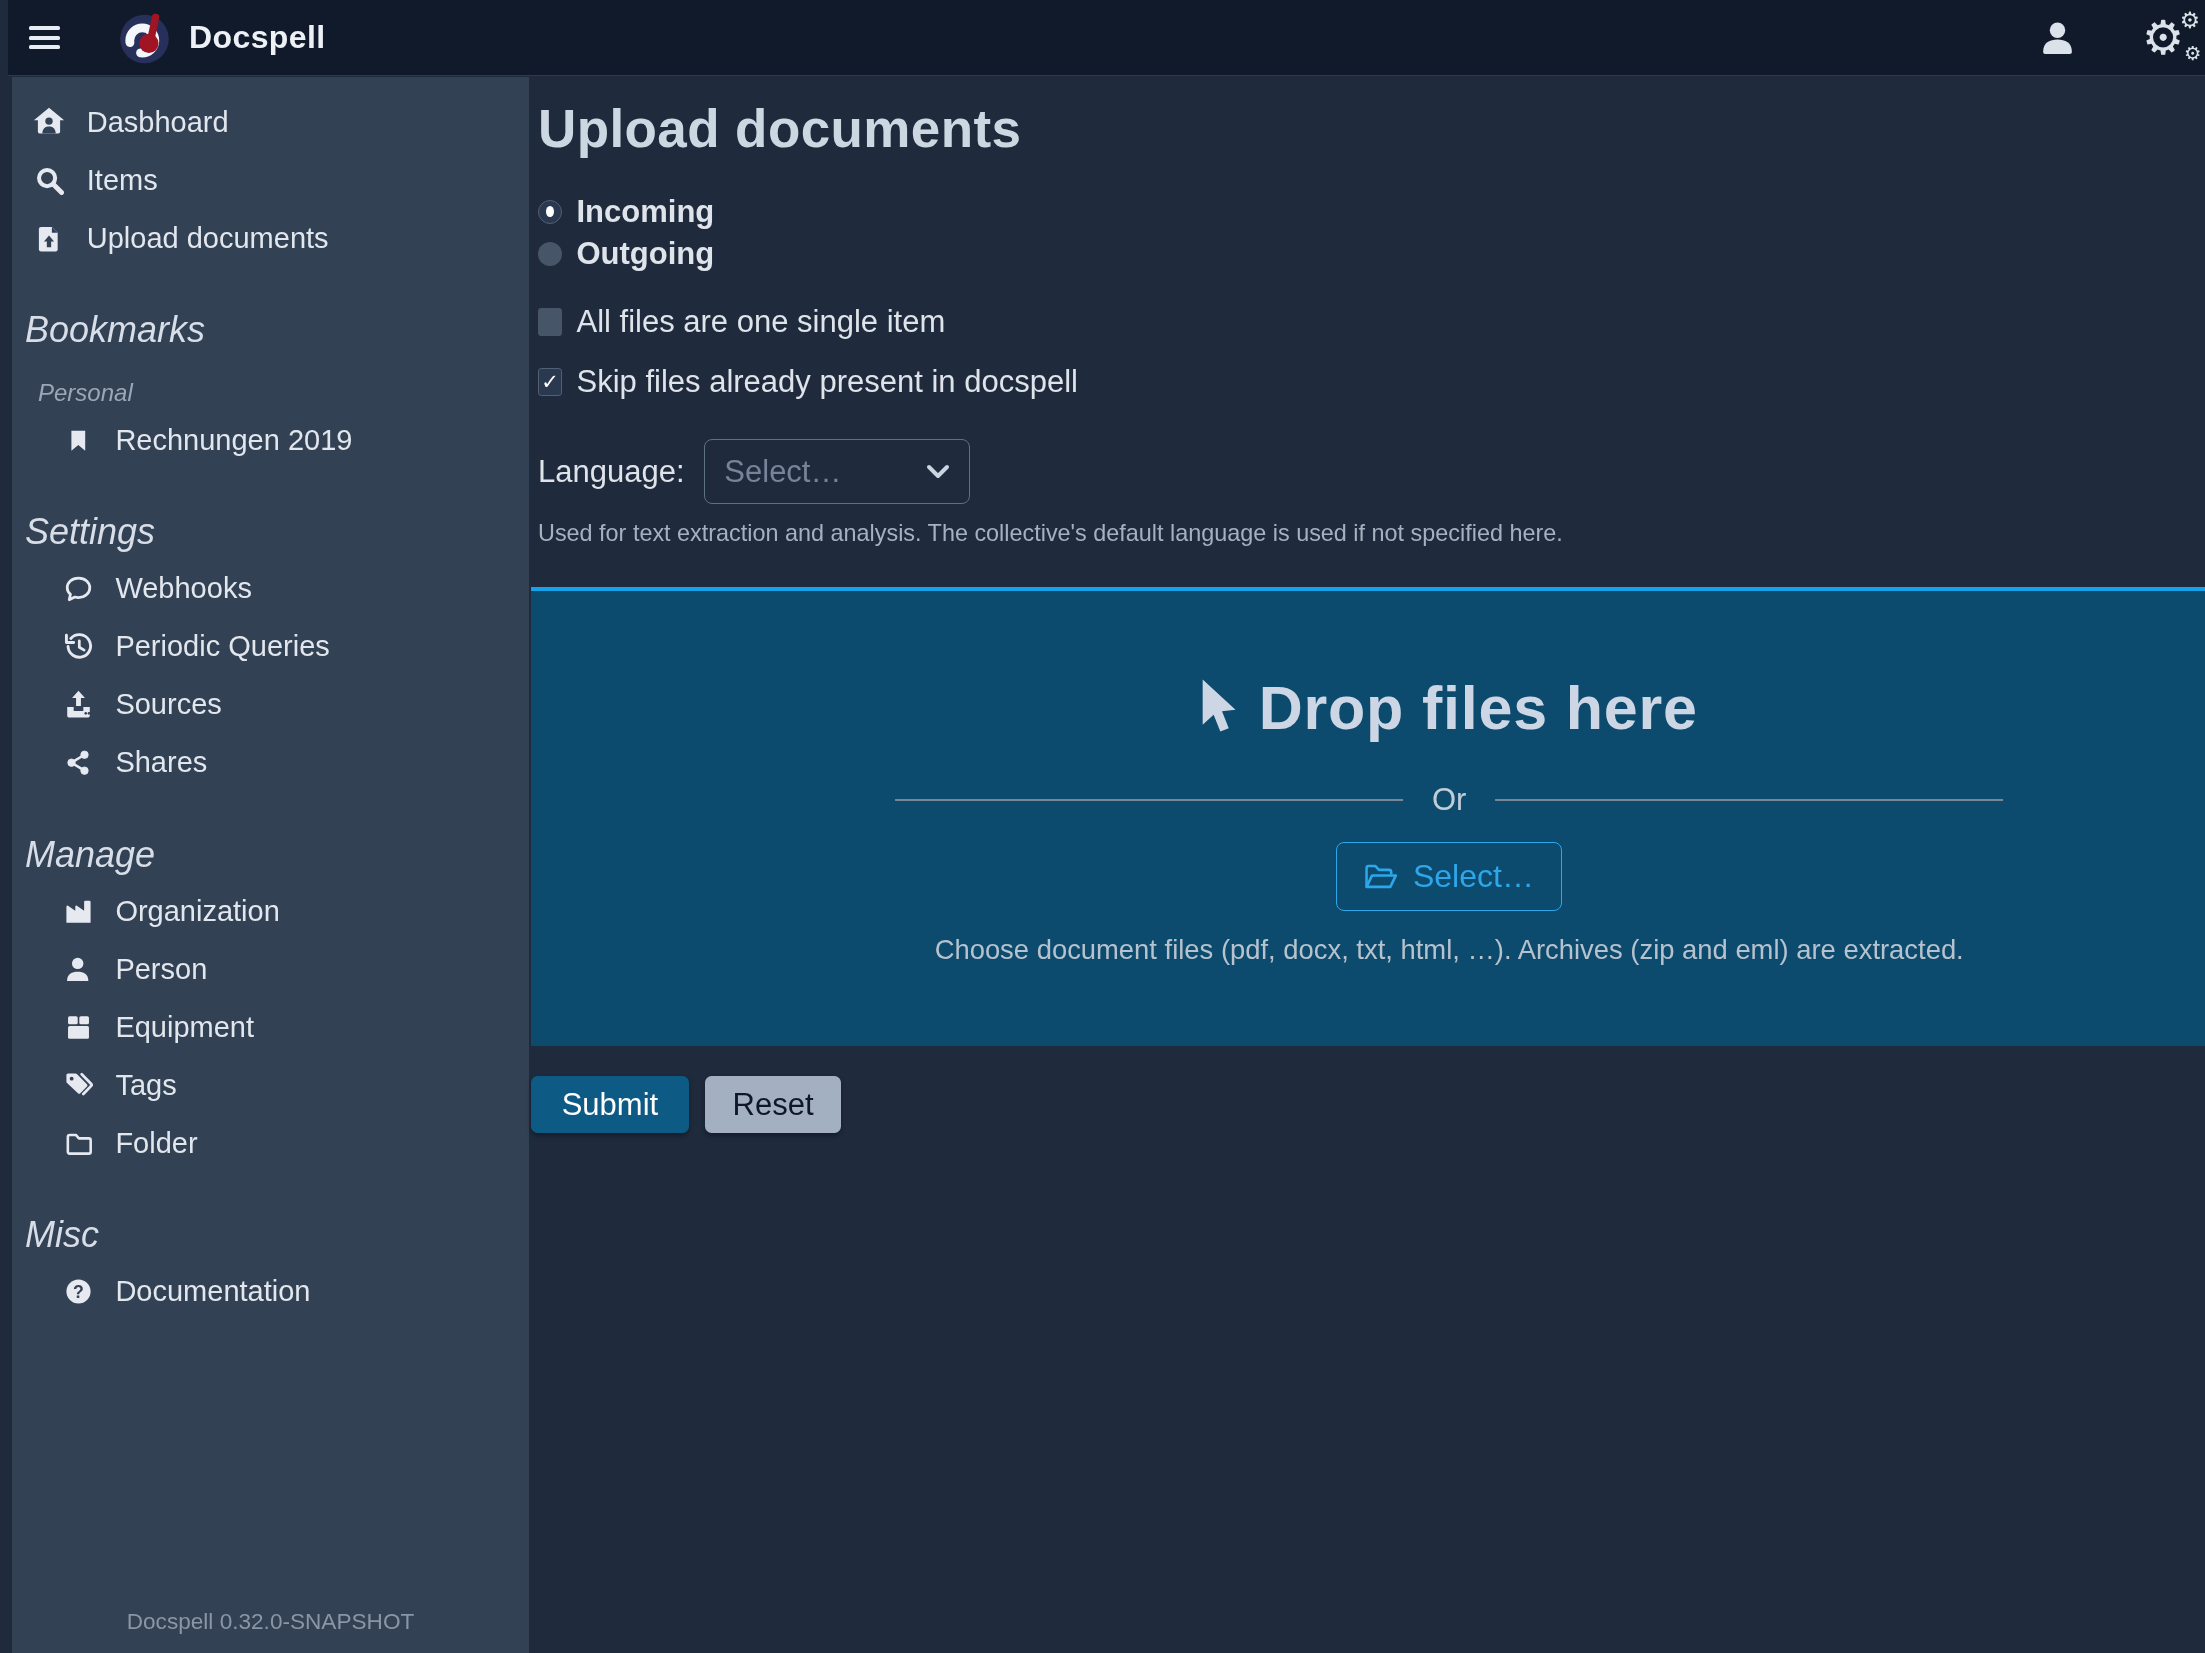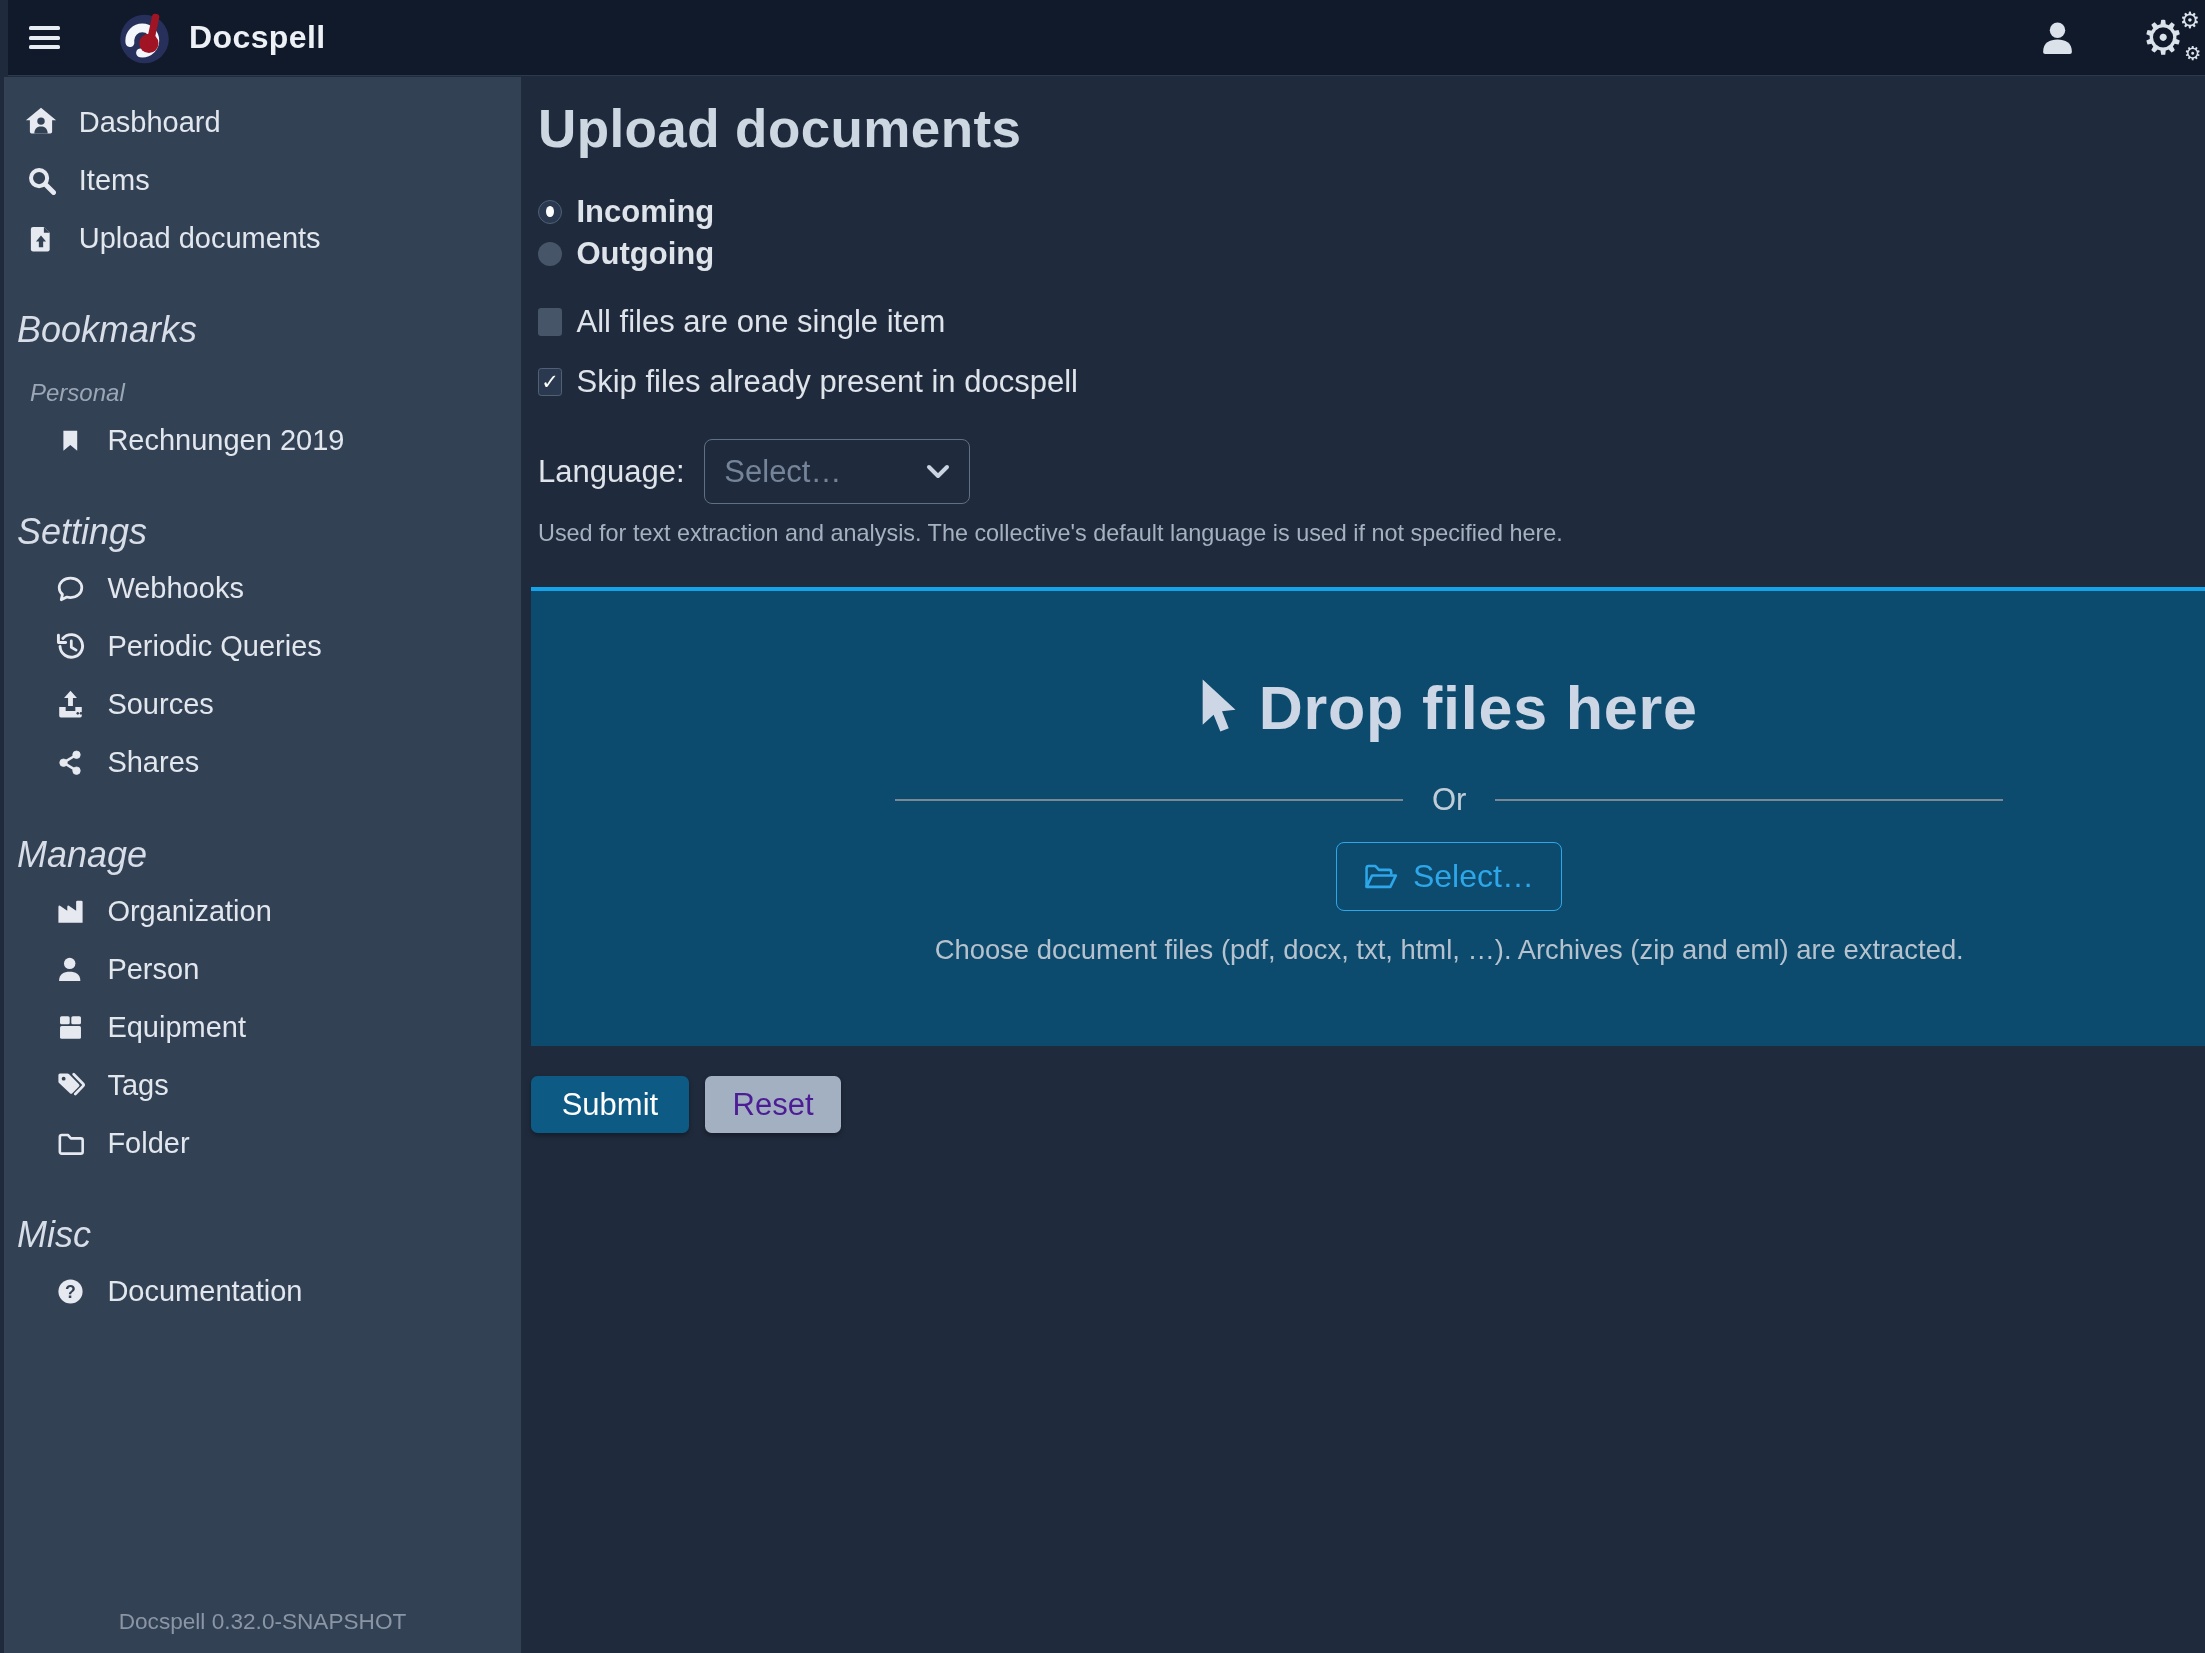--- a/index.html
+++ b/index.html
@@ -20,21 +20,21 @@
   .hamburger div { width:31px; height:4px; background:#e8edf3; border-radius:1.6px; }
   .logo { width:53px; height:53px; margin-left:32px; flex:0 0 auto; }
   .nav-title { font-size:32px; font-weight:bold; color:#edf1f6; margin-left:18px; letter-spacing:0.4px; }
   .nav-spacer { flex:1; }
   .nav-icon { width:48px; height:48px; display:flex; align-items:center; justify-content:center; cursor:pointer; color:#dbe2ea; }
   .nav-icon.person { margin-right:58px; }
   .nav-icon.gears { margin-right:26px; position:relative; }
 
   
   .sidebar {
-    position:absolute; top:77px; left:4px; width:517px; height:1576px;
+    position:absolute; top:77px; left:12px; width:517px; height:1576px;
     background:#334155; display:flex; flex-direction:column;
   }
   .side-item {
     display:flex; align-items:center; height:58px; padding-left:19.4px;
     font-size:29px; color:#e2e7ee; cursor:pointer; gap:19.4px;
   }
   .side-item .ic { width:36px; display:flex; justify-content:center; color:#e6eaf0; flex:0 0 auto; }
   .side-top { margin-top:16px; }
   .section-heading {
     font-size:36px; font-style:italic; color:#d8dee8; padding-left:13px;
@@ -97,21 +97,21 @@
     background:transparent; cursor:pointer;
   }
   .drop-caption { margin-top:22.6px; font-size:27.4px; color:#b6c2cd; }
 
   
   .actions { display:flex; gap:16px; margin:18px 0 0 13.7px; }
   .btn { height:57px; border:none; border-radius:6.5px; font-size:31px; cursor:pointer;
          font-family:"Liberation Sans","DejaVu Sans",sans-serif;
          box-shadow:0 2.4px 4.8px rgba(0,0,0,0.3);margin-top:12px; }
   .btn.submit { background:#0d5a84; color:#ffffff; padding:0 31px; }
-  .btn.reset  { background:#a3b0c2; color:#4c1d95; padding:0 27.4px; }
+  .btn.reset  { background:#a3b0c2; color:#0f172a; padding:0 27.4px; }
 
   svg { display:block; }
   .gear-big { font-size:47px; line-height:1; }
   .gear-sm1 { position:absolute; top:-3.2px; right:-13px; font-size:22.6px; line-height:1; }
   .gear-sm2 { position:absolute; bottom:-1.6px; right:-14.5px; font-size:19.4px; line-height:1; }
 </style>
 </head>
 <body>
 
 <header class="navbar">

